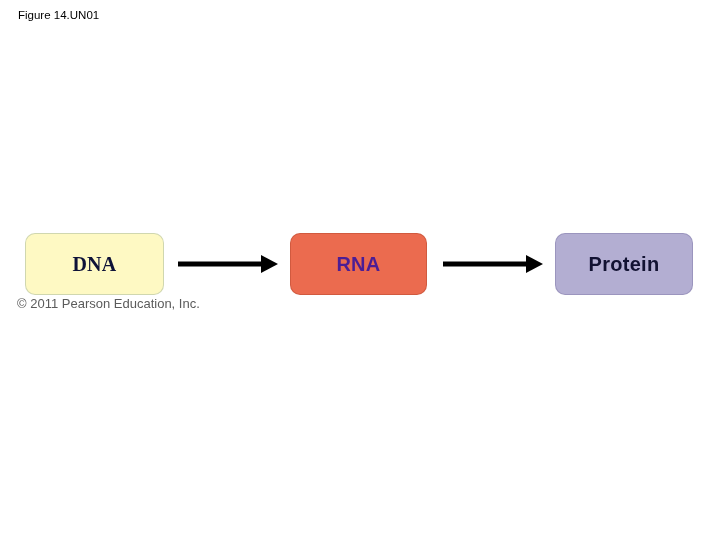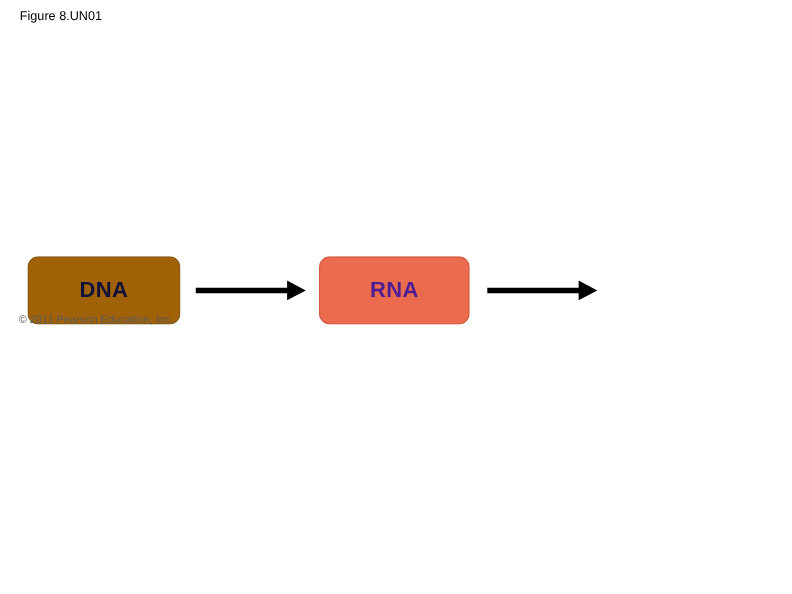--- a/index.html
+++ b/index.html
@@ -48,48 +48,51 @@
     top: 249px;
     width: 104px;
     height: 30px;
     display: block;
   }
   .arrow-1 { left: 176px; }
   .arrow-2 { left: 441px; }
   .copyright {
     position: absolute;
     left: 17px;
-    top: 287px;
-    font-size: 10px;
+    top: 299px;
+    font-size: 13px;
     line-height: 9px;
     color: #5b5b5b;
     white-space: nowrap;
   }
 </style>
 </head>
 <body>
 
 <div class="slide">
 
-  <div class="figure-label">Figure 8.UN01</div>
+  <div class="figure-label">Figure 14.UN01</div>
 
-  <div class="node node-dna" style="background-color: #a16207;">
+  <div class="node node-dna" style="background-color: #fef9c3; font-family: Liberation Serif, serif;">
     <span class="node-label" style="color: rgb(14, 18, 56);">DNA</span>
   </div>
 
   <svg class="arrow arrow-1" viewBox="0 0 104 30" style="color: rgb(0, 0, 0);">
     <line x1="2" y1="15" x2="87" y2="15" stroke="currentColor" stroke-width="5"></line>
     <polygon points="85,6 102,15 85,24" fill="currentColor"></polygon>
   </svg>
 
   <div class="node node-rna" style="background-color: rgb(235, 107, 79);">
     <span class="node-label" style="color: #4c1d95;">RNA</span>
   </div>
 
   <svg class="arrow arrow-2" viewBox="0 0 104 30" style="color: rgb(0, 0, 0);">
     <line x1="2" y1="15" x2="87" y2="15" stroke="currentColor" stroke-width="5"></line>
     <polygon points="85,6 102,15 85,24" fill="currentColor"></polygon>
   </svg>
 
+  <div class="node node-protein" style="background-color: rgb(179, 174, 210);">
+    <span class="node-label" style="color: rgb(18, 18, 50);">Protein</span>
+  </div>
 
   <div class="copyright">© 2011 Pearson Education, Inc.</div>
 
 </div>
 
 </body></html>

